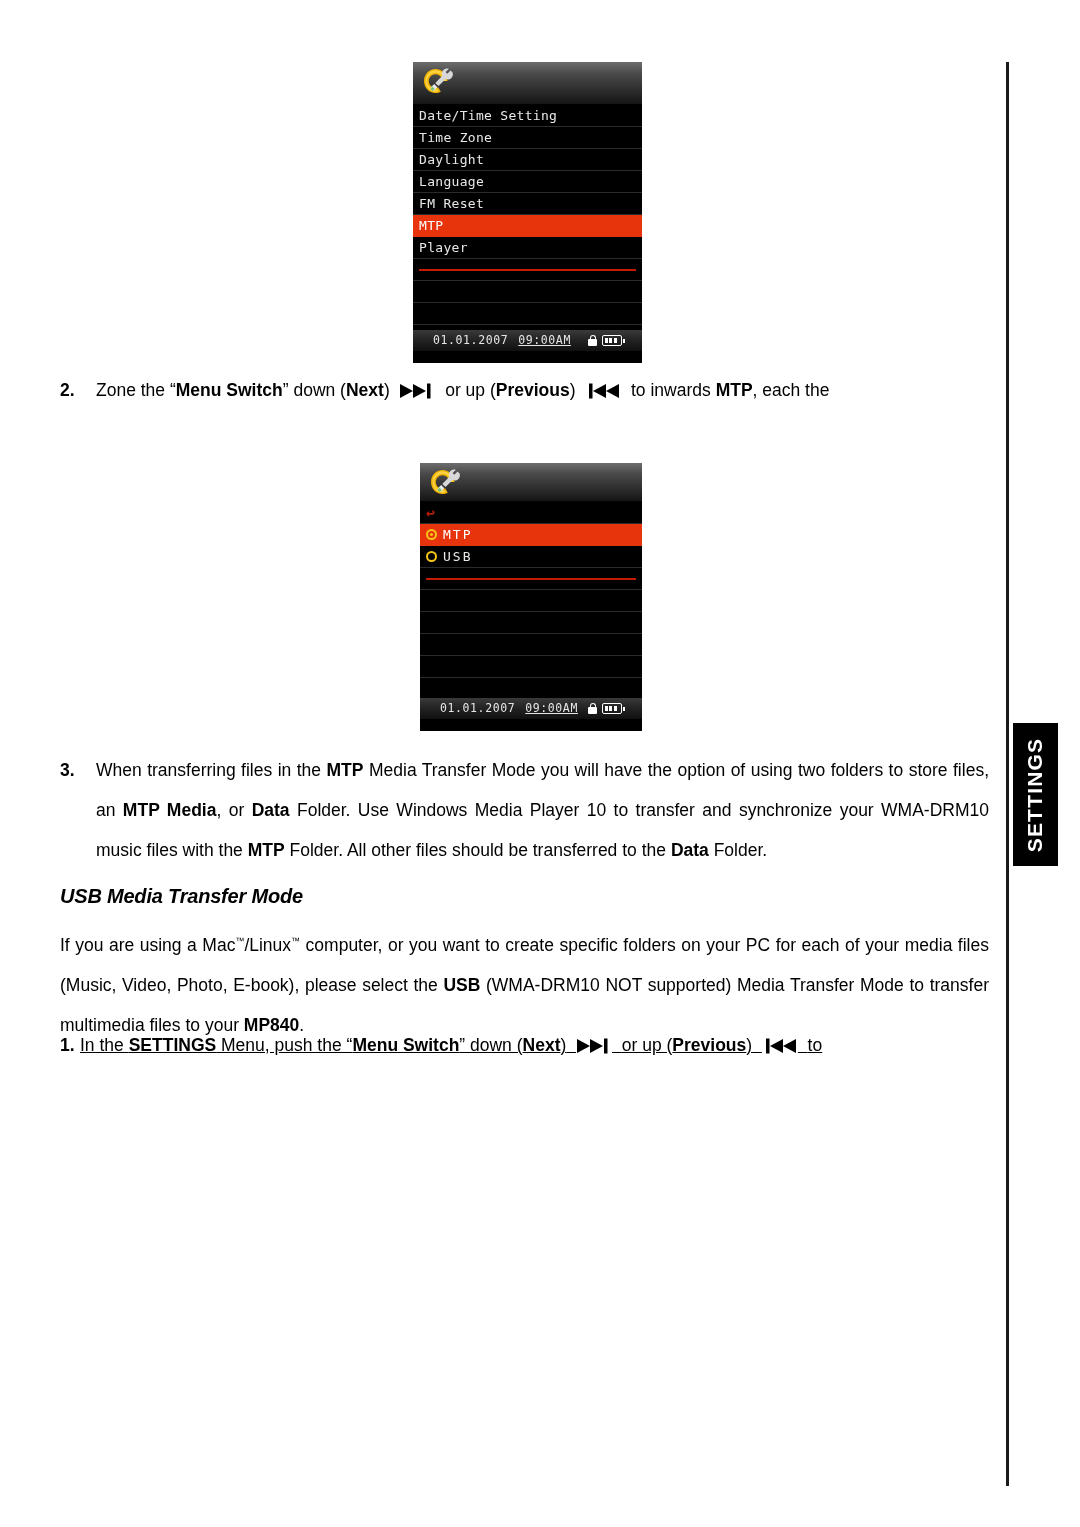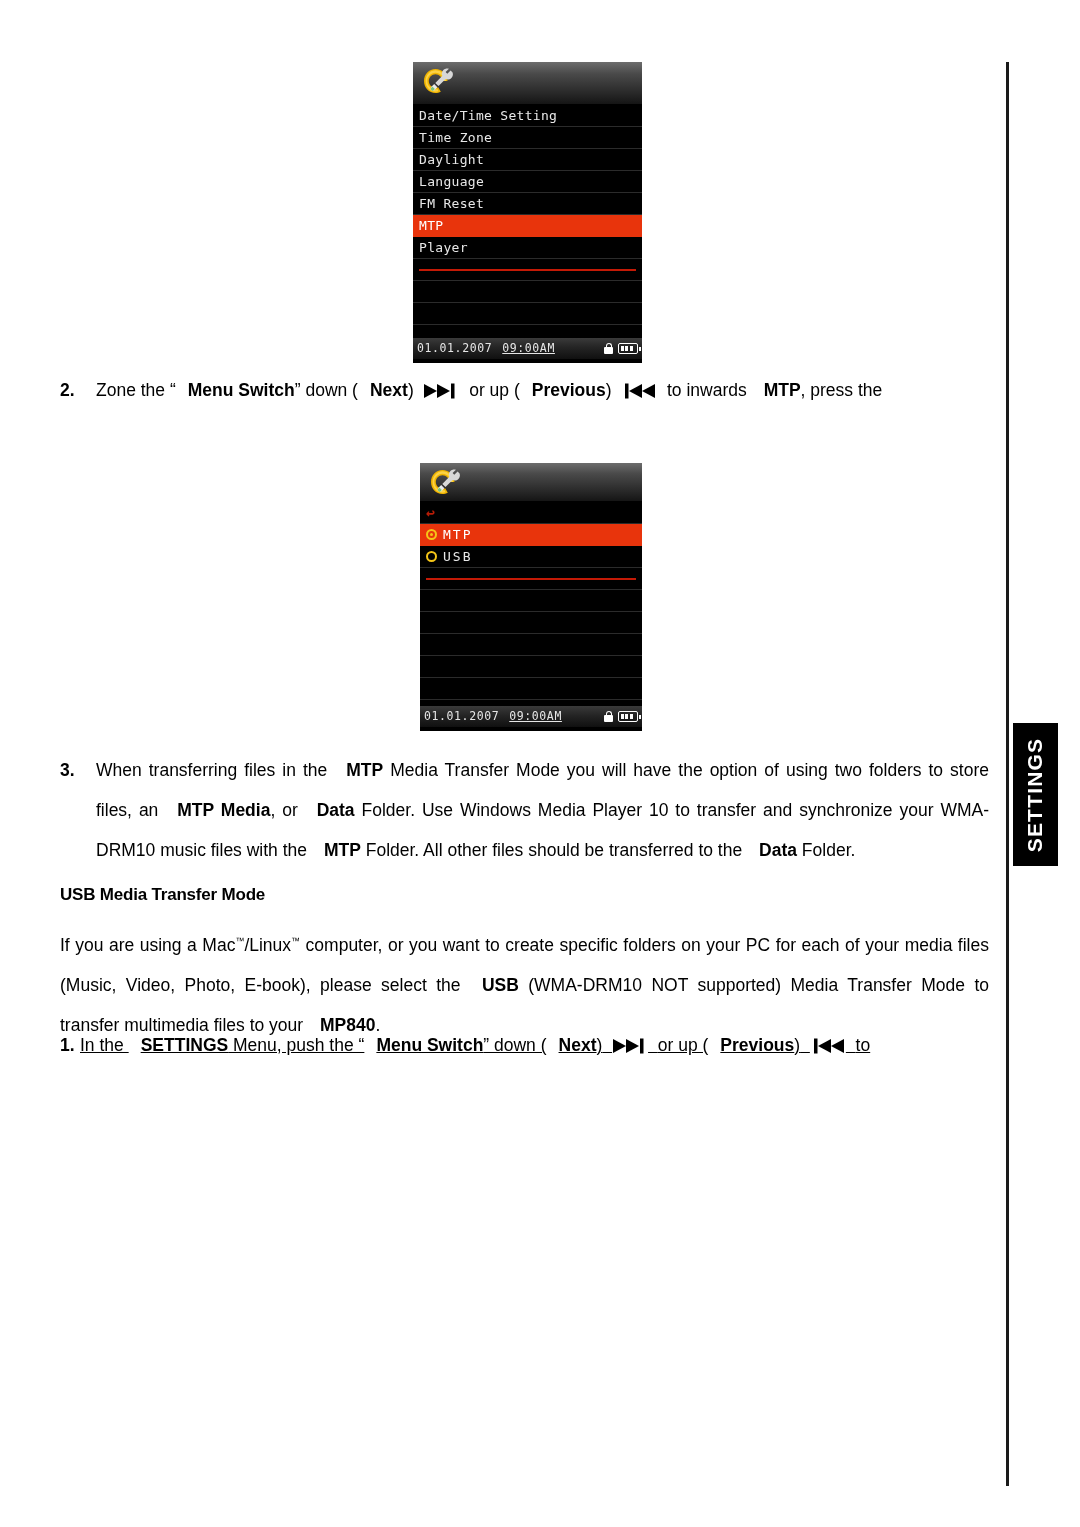--- a/index.html
+++ b/index.html
@@ -133,30 +133,30 @@
     content: "";
     position: absolute;
     left: 2px; top: 2px;
     width: 3px; height: 3px;
     background: #f5c518;
     border-radius: 50%;
   }
 
   .dev-status {
     position: absolute;
-    left: 0; right: 0; bottom: 4px;
+    left: 0; right: 0; bottom: 12px;
     height: 21px;
     background: linear-gradient(to bottom, #3a3a3a 0%, #242424 45%, #101010 100%);
     color: #e6e6e6;
     font-size: 11.5px;
     line-height: 21px;
     letter-spacing: 0.6px;
     display: flex;
     align-items: center;
-    padding: 0 4px;
+    padding: 0 20px;
     box-sizing: border-box;
   }
   .st-date { margin-right: 10px; }
   .st-time { margin-right: auto; text-decoration: underline; }
   .lock-ico {
     width: 9px; height: 11px;
     margin-right: 5px;
     position: relative;
     display: inline-block;
   }
@@ -203,39 +203,40 @@
   }
 
   
   .para {
     position: absolute;
     font-size: 17.5px;
     line-height: 40px;
     color: #000;
     text-align: justify;
   }
-  .para b { font-weight: bold; margin-left: 12px; }
+  .para b { font-weight: bold; }
   .num {
     position: absolute;
     font-size: 17.5px;
     font-weight: bold;
     line-height: 40px;
   }
   .sup {
     font-size: 9px;
     vertical-align: super;
     line-height: 0;
   }
 
   h2.heading {
     position: absolute;
     margin: 0;
-    font-size: 17px;
+    font-size: 20px;
     font-weight: bold;
     letter-spacing: -0.2px;
+    font-style: italic;
   }
 
   
   .gly {
     display: inline-block;
     vertical-align: middle;
     position: relative;
   }
   .gly-next {
     width: 36px; height: 16px;
@@ -335,21 +336,21 @@
 <div class="para" style="left:96px; top:370px; width:893px;">
   <span style="display:block; white-space:nowrap;">
     <span>Zone the “</span><b>Menu Switch</b><span>” down (</span><b>Next</b><span>)</span>&nbsp;&nbsp;<span class="gly gly-next"><svg viewBox="0 0 36 16">
           <polygon points="1,1 14,8 1,15" fill="#000"></polygon>
           <polygon points="14,1 27,8 14,15" fill="#000"></polygon>
           <rect x="28" y="0.5" width="3.5" height="15" fill="#000"></rect>
         </svg></span>&nbsp;&nbsp;<span>or up (</span><b>Previous</b><span>)</span>&nbsp;&nbsp;<span class="gly gly-prev"><svg viewBox="0 0 36 16">
           <rect x="4" y="0.5" width="3.5" height="15" fill="#000"></rect>
           <polygon points="21,1 8,8 21,15" fill="#000"></polygon>
           <polygon points="34,1 21,8 34,15" fill="#000"></polygon>
-        </svg></span>&nbsp;&nbsp;<span>to inwards </span><b>MTP</b><span>, press the</span>
+        </svg></span>&nbsp;&nbsp;<span>to inwards </span><b>MTP</b><span>, each the</span>
   </span>
 </div>
 
 <div class="num" style="left:60px; top:750px;">3.</div>
 <div class="para" style="left:96px; top:750px; width:893px;"><span>When transferring files in the </span><b>MTP</b><span> Media Transfer Mode you will have the option of using two folders to store files, an </span><b>MTP Media</b><span>, or </span><b>Data</b><span> Folder. Use Windows Media Player 10 to transfer and synchronize your WMA-DRM10 music files with the </span><b>MTP</b><span> Folder. All other files should be transferred to the </span><b>Data</b><span> Folder.</span></div>
 
 <h2 class="heading" style="left:60px; top:885px;">USB Media Transfer Mode</h2>
 
 <div class="para" style="left:60px; top:925px; width:929px;"><span>If you are using a Mac</span><span class="sup">™</span><span>/Linux</span><span class="sup">™</span><span> computer, or you want to create specific folders on your PC for each of your media files (Music, Video, Photo, E-book), please select the </span><b>USB</b><span> (WMA-DRM10 NOT supported) Media Transfer Mode to transfer multimedia files to your </span><b>MP840</b><span>.</span></div>
 

